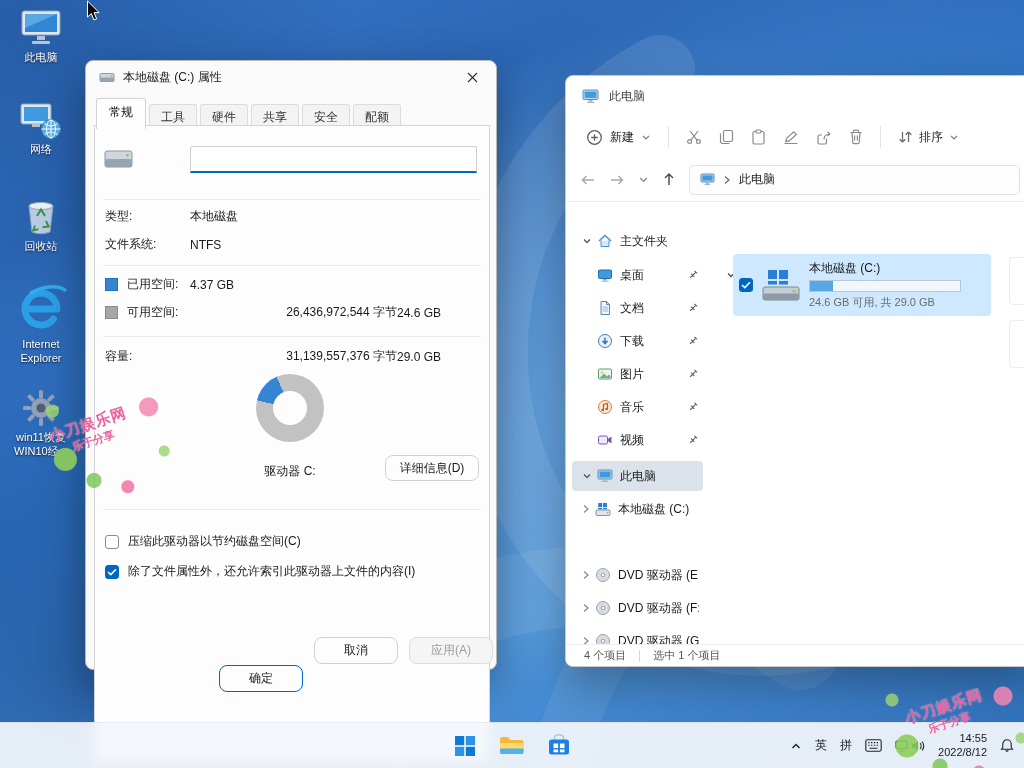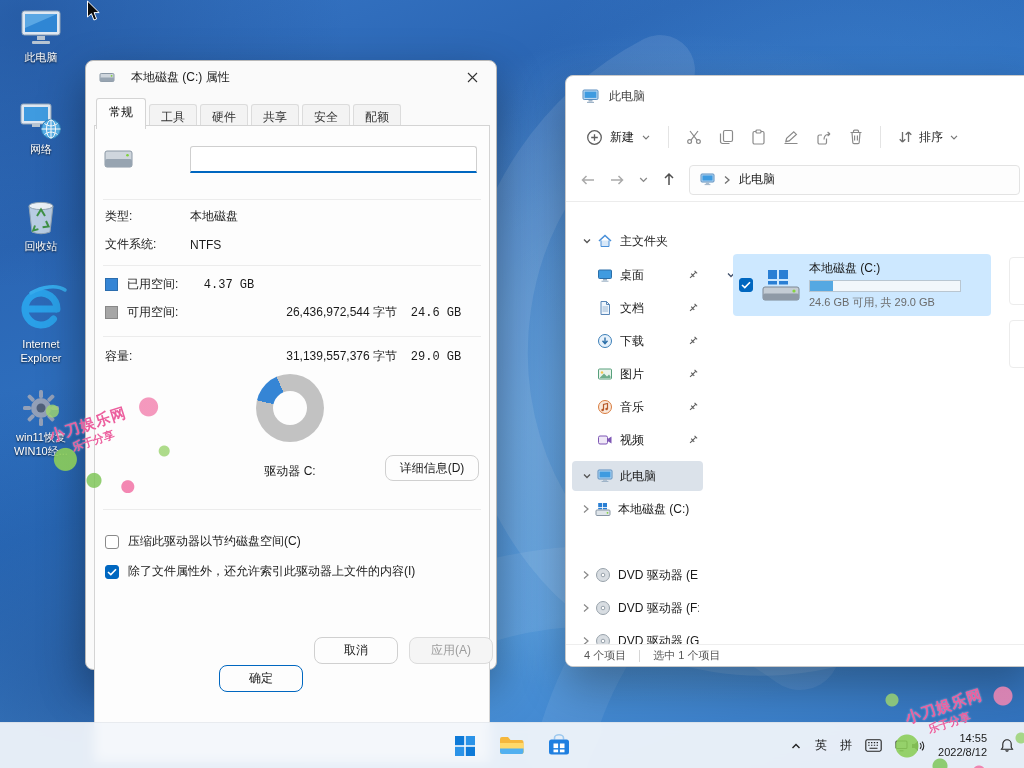--- a/index.html
+++ b/index.html
@@ -32,37 +32,37 @@
       radial-gradient(circle at 66% 94%, rgba(241,106,160,.8) 0 6px, transparent 7px),
       radial-gradient(circle at 94% 60%, rgba(140,205,90,.7) 0 5px, transparent 6px);}
   .splat-text{position:absolute;left:8px;top:26px;transform:rotate(-18deg);color:#ec5f9e;font-weight:bold;
     text-shadow:0 0 2px rgba(255,255,255,.6);line-height:1.3;}
   .splat-text .l1{font-size:15px;letter-spacing:1px;display:block;}
   .splat-text .l2{font-size:11px;display:block;margin-left:18px;}
 
   
   .dlg{position:absolute;left:85px;top:60px;width:412px;height:610px;background:#fafafa;border:1px solid #b8b8b8;
     border-radius:8px;box-shadow:0 18px 45px rgba(0,0,0,.38);z-index:30;}
-  .dlg-title{position:absolute;left:0;top:0;right:0;height:32px;display:flex;align-items:center;gap:16px;padding-left:13px;font-size:12px;}
+  .dlg-title{position:absolute;left:0;top:0;right:0;height:32px;display:flex;align-items:center;gap:8px;padding-left:13px;font-size:12px;}
   .dlg-close{position:absolute;right:2px;top:1px;width:44px;height:30px;display:flex;align-items:center;justify-content:center;border-radius:0 7px 0 0;}
   .tabs{position:absolute;left:10px;top:37px;display:flex;align-items:flex-end;}
   .tab{font-size:12px;padding:4px 11px 5px;border:1px solid #dcdcdc;border-bottom:none;border-radius:3px 3px 0 0;
     background:#f3f3f3;margin-right:3px;position:relative;top:2px;color:#333;}
   .tab.active{background:#fdfdfd;top:0;padding:5px 12px 8px;border-color:#d4d4d4;z-index:3;color:#111;}
   .page{position:absolute;left:8px;top:64px;width:396px;height:637px;background:#fdfdfd;border:1px solid #d4d4d4;}
   .sep{position:absolute;left:8px;right:8px;border-top:1px solid #ececec;}
   .vol-icon{position:absolute;left:8px;top:20px;}
   .vol-input{position:absolute;left:95px;right:12px;top:20px;height:27px;border:1px solid #cfcfcf;border-bottom:2px solid #0067c0;
     border-radius:3px 3px 0 0;background:#fff;font:12px "Liberation Sans",sans-serif;padding:0 6px;outline:none;}
   .irow{position:absolute;left:10px;right:14px;height:17px;display:flex;align-items:center;font-size:12px;}
   .irow .lbl{width:85px;flex:none;}
   .irow .lbl.n{width:63px;}
   .sw{width:13px;height:13px;flex:none;margin-right:9px;border:1px solid rgba(0,0,0,.18);}
   .bytes{flex:1;text-align:right;}
-  .gsize{width:78px;flex:none;text-align:center;font-family:Liberation Mono, monospace;}
+  .gsize{width:78px;flex:none;text-align:left;}
   .donut{position:absolute;left:161px;top:248px;width:68px;height:68px;border-radius:50%;
     background:conic-gradient(from 283deg,#3585d5 0deg calc(var(--pct,15)*3.6deg),#c2c2c2 calc(var(--pct,15)*3.6deg) 360deg);}
   .donut::after{content:"";position:absolute;inset:17px;border-radius:50%;background:#fdfdfd;}
   .drive-cap{position:absolute;left:115px;top:337px;width:160px;text-align:center;font-size:12px;}
   .btn{display:flex;align-items:center;justify-content:center;font-size:12px;border-radius:8px;background:#fdfdfd;border:1px solid #d0d0d0;}
   .details-btn{position:absolute;left:290px;top:329px;width:94px;height:26px;}
   .cbrow{position:absolute;left:10px;display:flex;align-items:center;gap:9px;font-size:12px;}
   .cb{width:14px;height:14px;border:1px solid #8a8a8a;border-radius:3px;background:#fff;flex:none;display:flex;align-items:center;justify-content:center;}
   .cb.on{background:#0067c0;border-color:#0067c0;}
   .dlg-btn{position:absolute;top:576px;width:84px;height:27px;}

